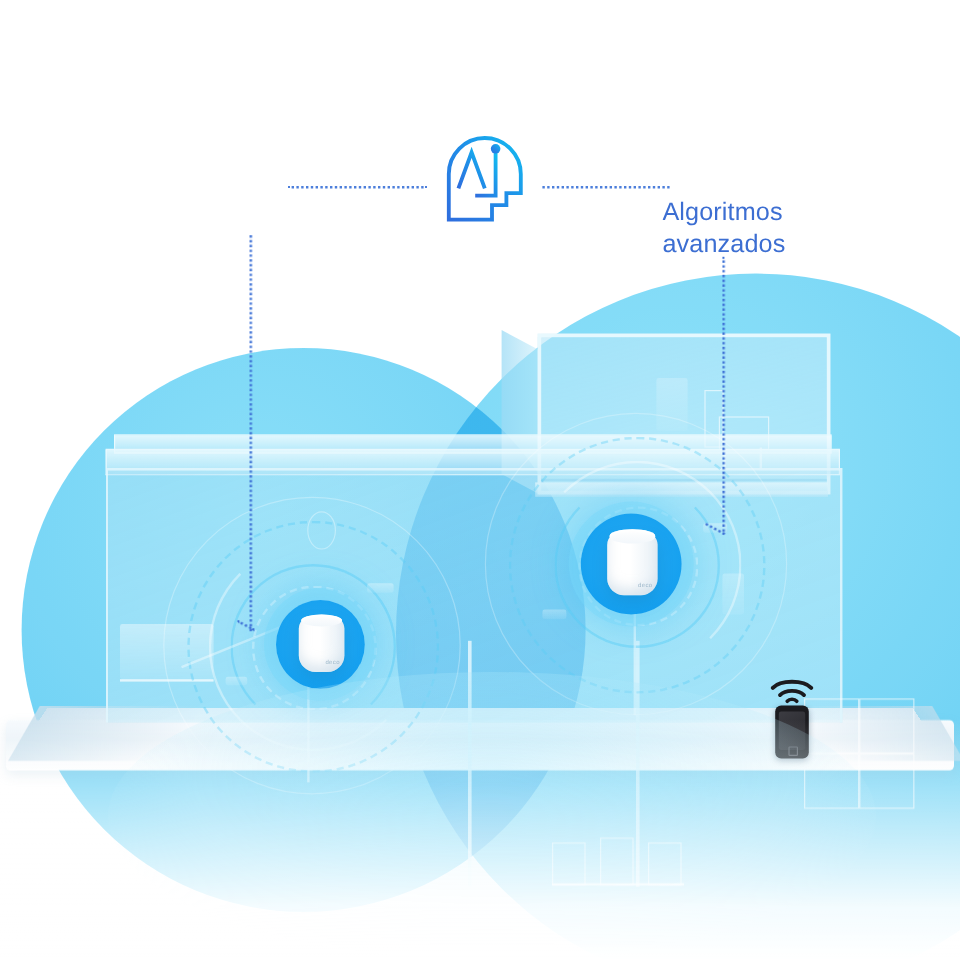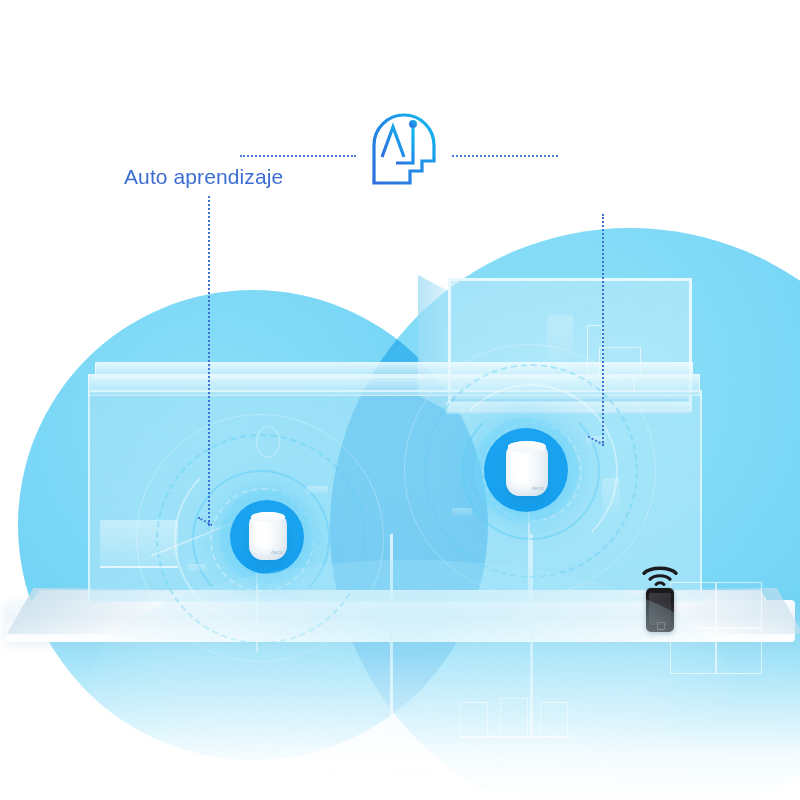--- a/index.html
+++ b/index.html
@@ -345,15 +345,16 @@
     <circle cx="47" cy="23" r="4" fill="url(#aiGrad)"></circle>
   </svg>
 
   <div class="dot-h" id="dot-top-left"></div>
   <div class="dot-h" id="dot-top-right"></div>
   <div class="dot-v" id="dot-down-left"></div>
   <div class="dot-v" id="dot-down-right"></div>
   <div id="tail-left"></div>
   <div id="tail-right"></div>
 
-  <div class="label" id="label-left">Auto aprendizaje</div>
+  <div class="label" id="label-right">Algoritmos
+avanzados</div>
 
 </div>
 
 </body></html>

